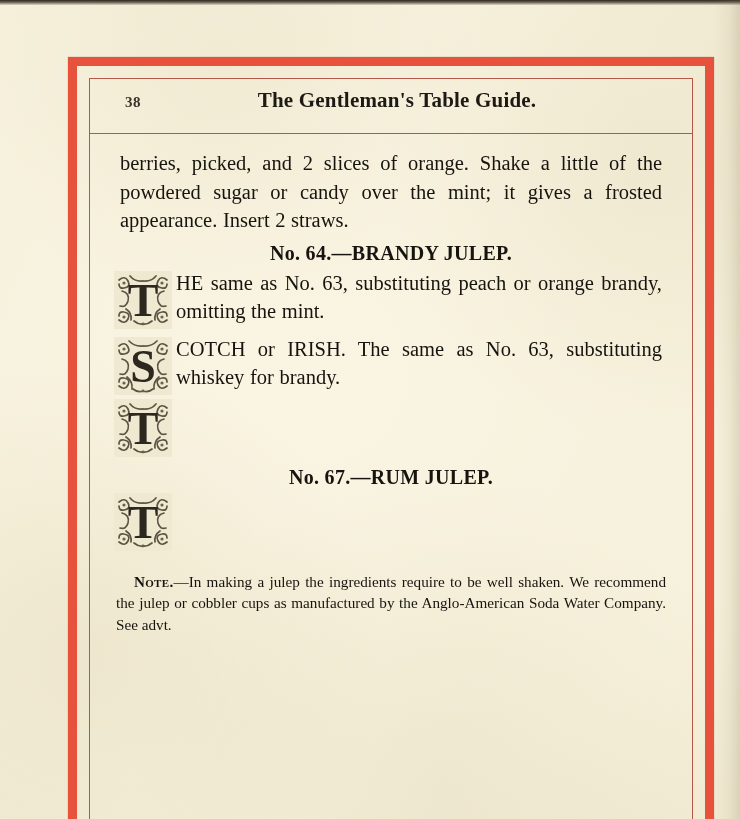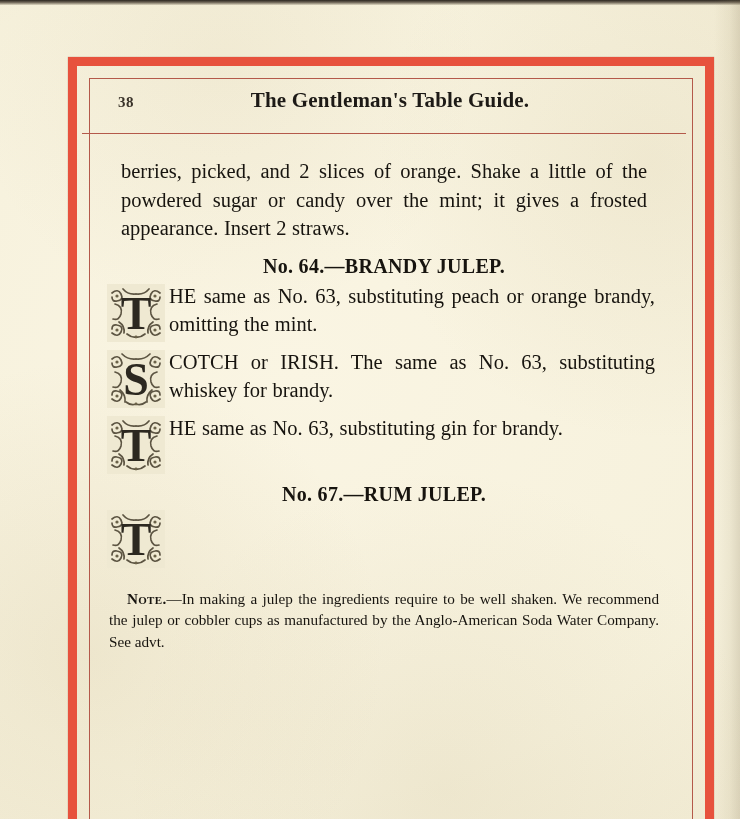--- a/index.html
+++ b/index.html
@@ -83,21 +83,21 @@
     width: 604px;
     height: 760px;
     border: 1px solid #b4594a;
     border-bottom: none;
     box-sizing: border-box;
   }
 
   
   #content {
     position: absolute;
-    left: 82px;
+    left: 89px;
     top: 78px;
     width: 604px;
     height: 741px;
     box-sizing: border-box;
   }
 
   
   #running-head {
     position: relative;
     height: 55px;
@@ -127,21 +127,21 @@
     left: 0; right: 0;
     top: 55px;
     border-top: 1px solid #b4594a;
   }
 
   #body-text {
     padding: 12px 27px 0 27px;
   }
 
   p.para {
-    margin: 12px;
+    margin: 4px;
     font-size: 20.5px;
     line-height: 28.5px;
     color: #17140f;
     text-align: justify;
     text-justify: inter-word;
     word-spacing: .5px;
   }
 
   h2.recipe-title {
     margin: 7px 0 2px 0;
@@ -299,21 +299,20 @@
             <g fill="#6b6249">
               <circle cx="10" cy="12" r="1.6"></circle>
                 <circle cx="48" cy="12" r="1.6"></circle>
               <circle cx="10" cy="46" r="1.6"></circle>
                 <circle cx="48" cy="46" r="1.6"></circle>
               <circle cx="29" cy="53" r="1.4"></circle>
             </g>
             <text x="29" y="45" text-anchor="middle" font-family="'Liberation Serif', serif" font-size="46" font-weight="bold" fill="#2c2820">T</text>
           </svg>
         </span>
-        <p class="para"><span>HE</span><span> same as No. 63, substituting gin for brandy.</span></p>
       </div>
 
       <h2 class="recipe-title">No. 67.—RUM JULEP.</h2>
       <div class="recipe-body">
         <span class="dropcap">
           <svg viewBox="0 0 58 58" xmlns="http://www.w3.org/2000/svg">
             <rect x="0" y="0" width="58" height="58" fill="#efe9d2"></rect>
             <g fill="none" stroke="#5c5442" stroke-width="1.7" stroke-linecap="round">
               <path d="M5 9 q6 -5 9 1 q3 6 -4 7 q-5 1 -5 -4"></path>
               <path d="M53 9 q-6 -5 -9 1 q-3 6 4 7 q5 1 5 -4"></path>

